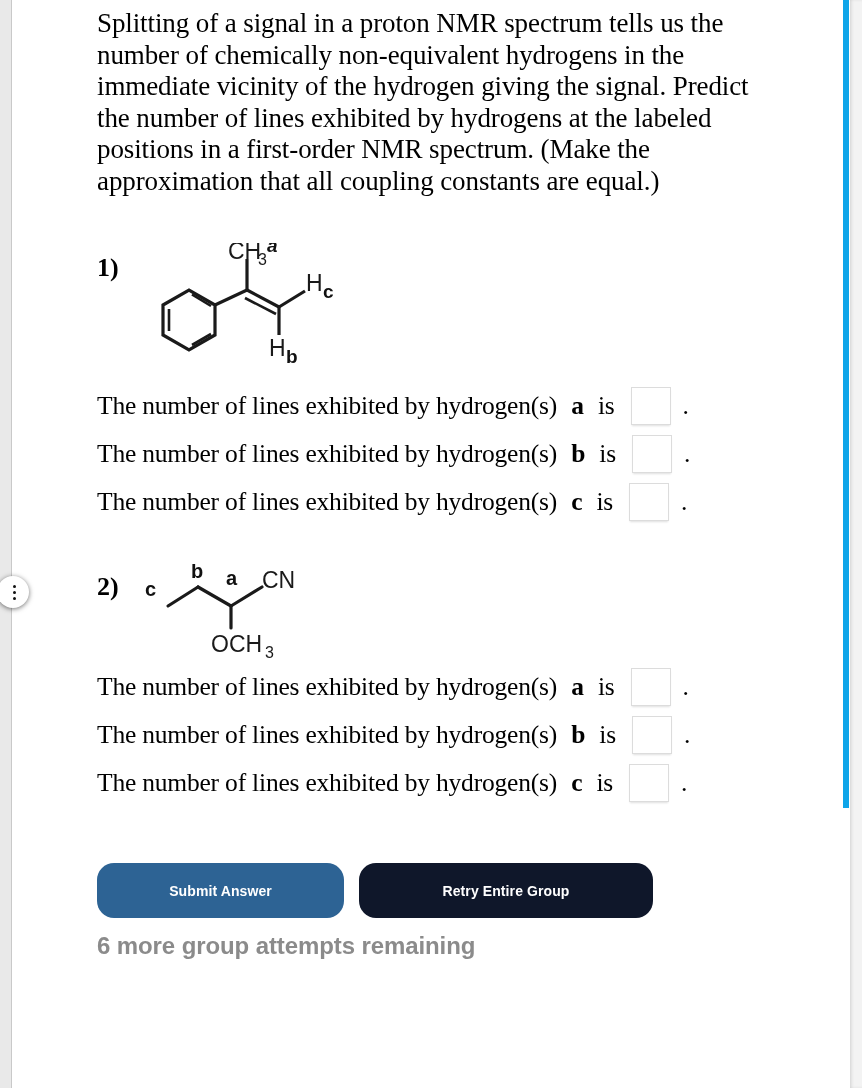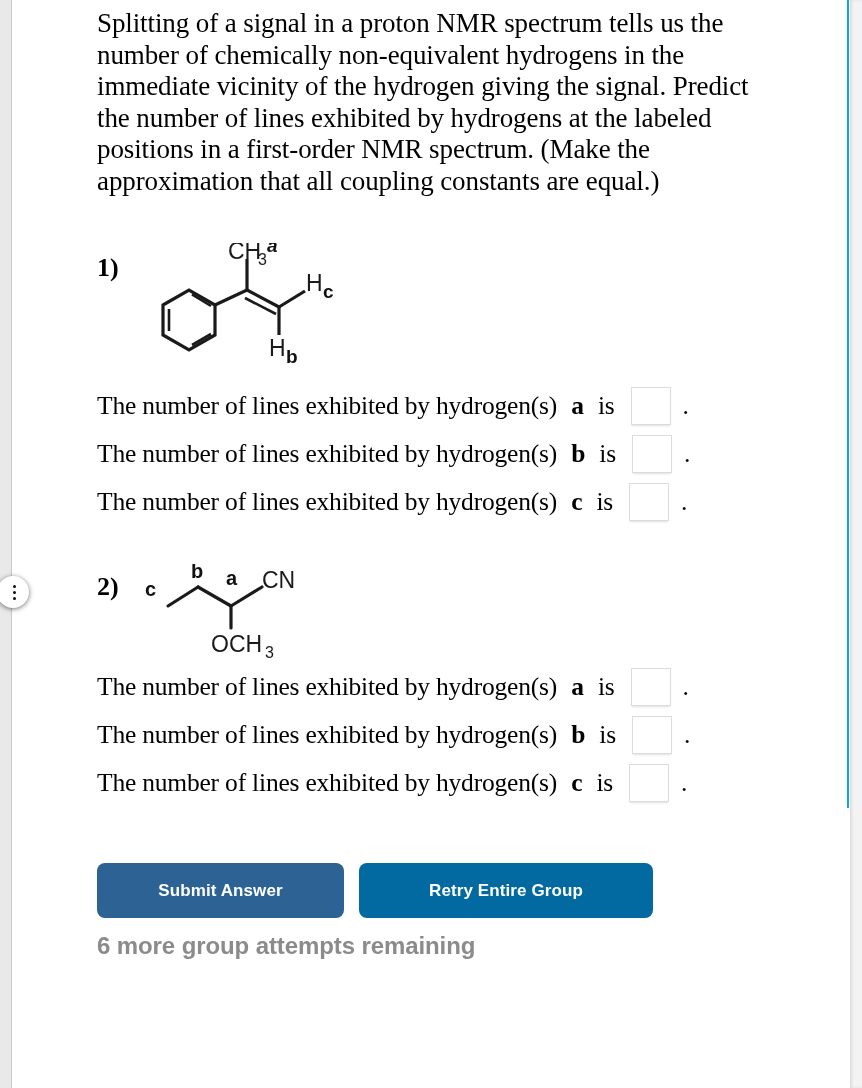--- a/index.html
+++ b/index.html
@@ -21,21 +21,21 @@
     background: #e9e9e9;
     border-right: 1px solid #c9c9c9;
     box-sizing: border-box;
   }
   #page-panel {
     position: absolute;
     left: 13px; top: 0;
     width: 836px;
     height: 808px;
     background: #ffffff;
-    border-right: 2px solid #0ea5e9;
+    border-right: 6px solid #0ea5e9;
     box-sizing: border-box;
   }
   #gutter-right {
     position: absolute;
     left: 850px; top: 0;
     width: 12px; height: 1088px;
     background: #f3f3f3;
     box-shadow: inset 2px 0 4px -2px rgba(0,0,0,0.22);
   }
   #panel-handle {
@@ -118,32 +118,32 @@
 
   .struct-wrap { position: relative; }
 
   .buttons-row {
     display: flex;
     gap: 15px;
     align-items: flex-start;
   }
   .btn {
     border: none;
-    border-radius: 8px;
+    border-radius: 17px;
     color: #ffffff;
     font-family: "Liberation Sans", sans-serif;
     font-weight: bold;
-    font-size: 17px;
+    font-size: 14px;
     cursor: pointer;
     padding: 0 20px;
     height: 55px;
     letter-spacing: 0.1px;
   }
   .btn-submit { background: #2d6394; width: 247px; }
-  .btn-retry  { background: #0369a1; width: 294px; }
+  .btn-retry  { background: #0f172a; width: 294px; }
   .attempts {
     margin-top: 14px;
     font-family: "Liberation Sans", sans-serif;
     font-weight: bold;
     font-size: 24px;
     color: #8b8b8b;
     letter-spacing: -0.1px;
   }
   svg text { font-family: "Liberation Sans", sans-serif; }
 </style>

